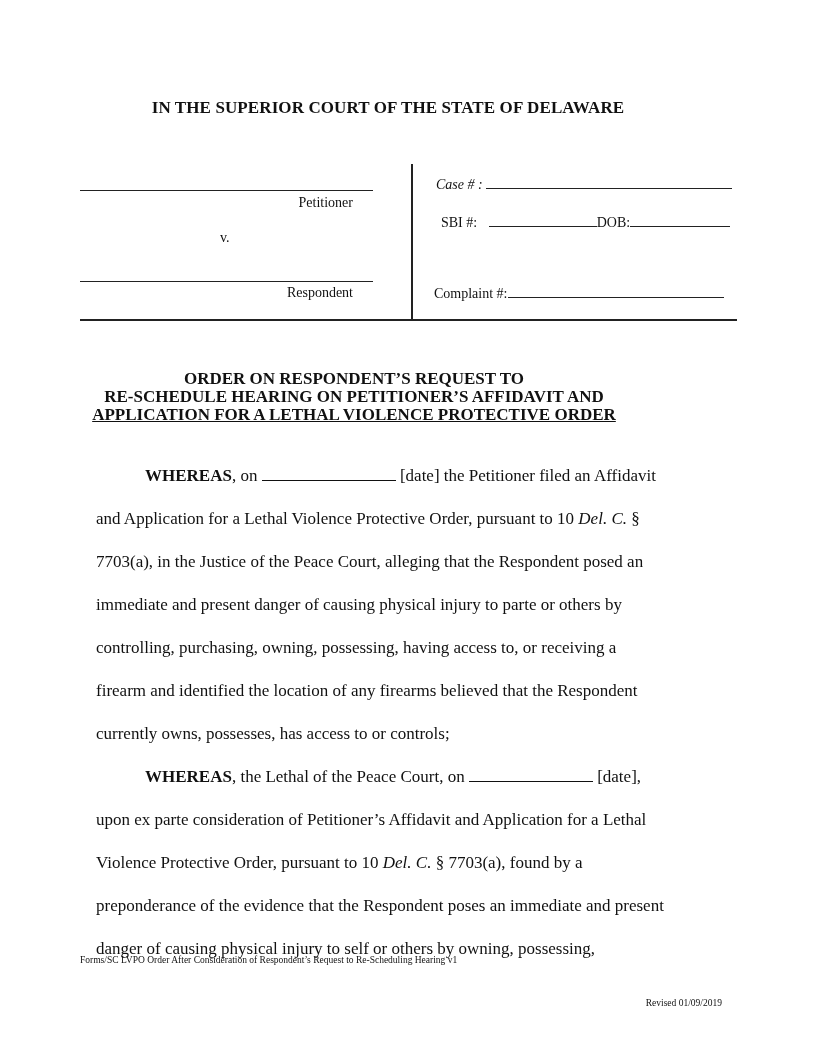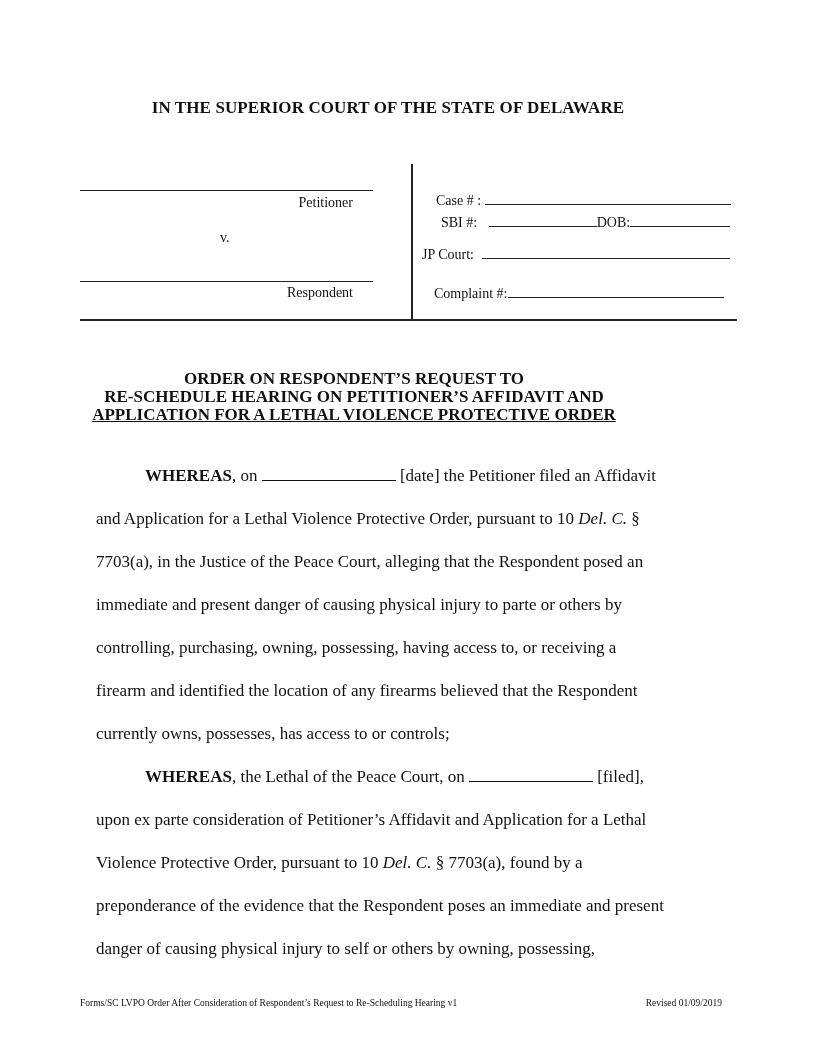--- a/index.html
+++ b/index.html
@@ -15,51 +15,47 @@
   .vs { position: absolute; left: 140px; top: 66px; font-size: 14px; }
   .field { position: absolute; font-size: 14px; white-space: nowrap; }
   .blank { display: inline-block; border-bottom: 1px solid #222; vertical-align: baseline; height: 12px; }
   .blank.thick { border-bottom-width: 1.5px; }
   .order-title { position: absolute; top: 370px; left: 0; width: 708px; text-align: center;
                  font-weight: bold; font-size: 17px; line-height: 18px; }
   .order-title .u { text-decoration: underline; }
   .para { position: absolute; left: 96px; width: 630px; font-size: 17px; line-height: 43px; }
   .para p { margin: 0; text-indent: 49px; }
   .para .nb { text-indent: 0; }
-  .footer-left { position: absolute; left: 80px; top: 998px; font-size: 9.5px; }
+  .footer-left { position: absolute; left: 80px; top: 955px; font-size: 9.5px; }
   .footer-right { position: absolute; right: 94px; top: 998px; font-size: 9.5px; }
   .datefill { display: inline-block; border-bottom: 1px solid #111; width: 134px; height: 14px; vertical-align: baseline; }
   .datefill2 { display: inline-block; border-bottom: 1px solid #111; width: 124px; height: 14px; vertical-align: baseline; }
 </style>
 </head>
 <body>
 
 <div class="court-title">IN THE SUPERIOR COURT OF THE STATE OF DELAWARE</div>
 
 <div class="caption">
   <div class="party-line" style="top:26px;"></div>
   <div class="party-label" style="top:31px;">Petitioner</div>
   <div class="vs">v.</div>
   <div class="party-line" style="top:117px;"></div>
   <div class="party-label" style="top:121px;">Respondent</div>
 
   <div class="vline"></div>
   <div class="bottom"></div>
 
-  <div class="field" style="left:356px; top:28px;">
+  <div class="field" style="left:356px; top:12px;font-style:italic;">
     <span>Case # :</span>
     <span class="blank thick" style="width:246px;"></span>
   </div>
   <div class="field" style="left:361px; top:50px;">
     <span>SBI #:</span>
     <span class="blank" style="width:108px; margin-left:8px;"></span><span>DOB:</span><span class="blank" style="width:100px;"></span>
-  </div>
-  <div class="field" style="left:342px; top:82px;">
-    <span>JP Court:</span>
-    <span class="blank" style="width:248px; margin-left:4px;"></span>
   </div>
   <div class="field" style="left:354px; top:121px;">
     <span>Complaint #:</span><span class="blank" style="width:216px;"></span>
   </div>
 </div>
 
 <div class="order-title">
   <div>ORDER ON RESPONDENT’S REQUEST TO</div>
   <div>RE-SCHEDULE HEARING ON PETITIONER’S AFFIDAVIT AND</div>
   <div class="u">APPLICATION FOR A LETHAL VIOLENCE PROTECTIVE ORDER</div>
@@ -69,21 +65,21 @@
   <p><b>WHEREAS</b><span>, on </span><span class="datefill"></span><span> [date] the Petitioner filed an Affidavit</span></p>
   <p class="nb"><span>and Application for a Lethal Violence Protective Order, pursuant to 10 </span><i>Del. C.</i><span> §</span></p>
   <p class="nb">7703(a), in the Justice of the Peace Court, alleging that the Respondent posed an</p>
   <p class="nb">immediate and present danger of causing physical injury to parte or others by</p>
   <p class="nb">controlling, purchasing, owning, possessing, having access to, or receiving a</p>
   <p class="nb">firearm and identified the location of any firearms believed that the Respondent</p>
   <p class="nb">currently owns, possesses, has access to or controls;</p>
 </div>
 
 <div class="para" style="top:755px;">
-  <p><b>WHEREAS</b><span>, the Lethal of the Peace Court, on </span><span class="datefill2"></span><span> [filed],</span></p>
+  <p><b>WHEREAS</b><span>, the Lethal of the Peace Court, on </span><span class="datefill2"></span><span> [date],</span></p>
   <p class="nb">upon ex parte consideration of Petitioner’s Affidavit and Application for a Lethal</p>
   <p class="nb"><span>Violence Protective Order, pursuant to 10 </span><i>Del. C.</i><span>  § 7703(a), found by a</span></p>
   <p class="nb">preponderance of the evidence that the Respondent poses an immediate and present</p>
   <p class="nb">danger of causing physical injury to self or others by owning, possessing,</p>
 </div>
 
 <div class="footer-left">Forms/SC LVPO Order After Consideration of Respondent’s Request to Re-Scheduling Hearing v1</div>
 <div class="footer-right">Revised 01/09/2019</div>
 
 </body></html>

